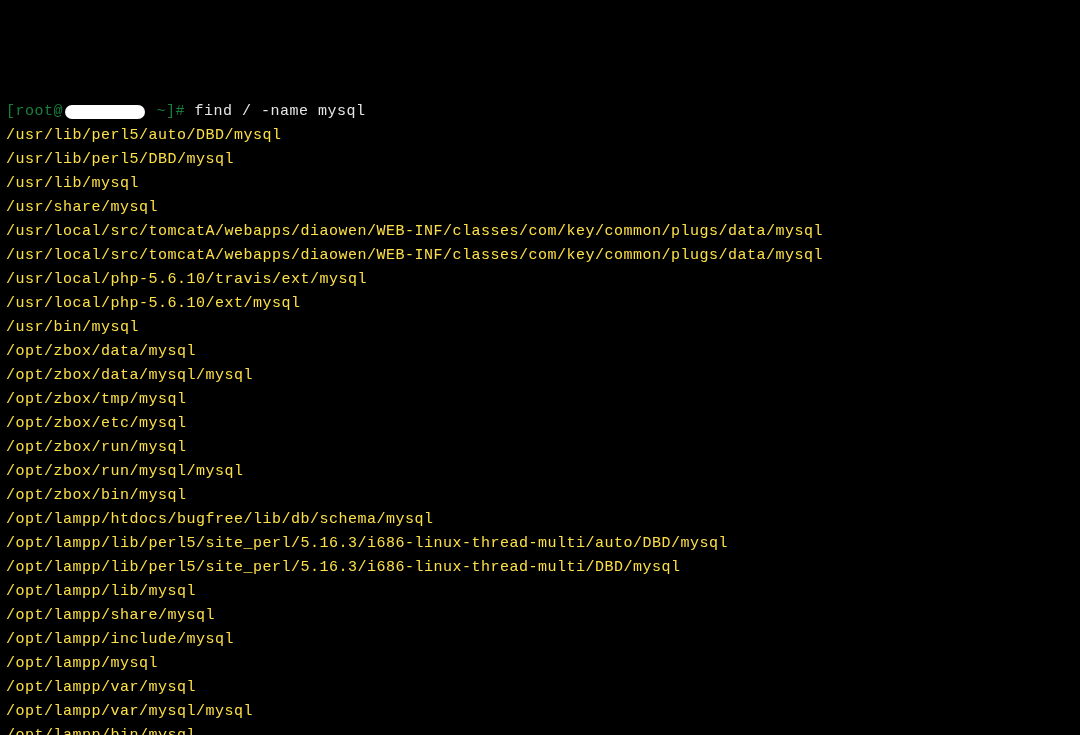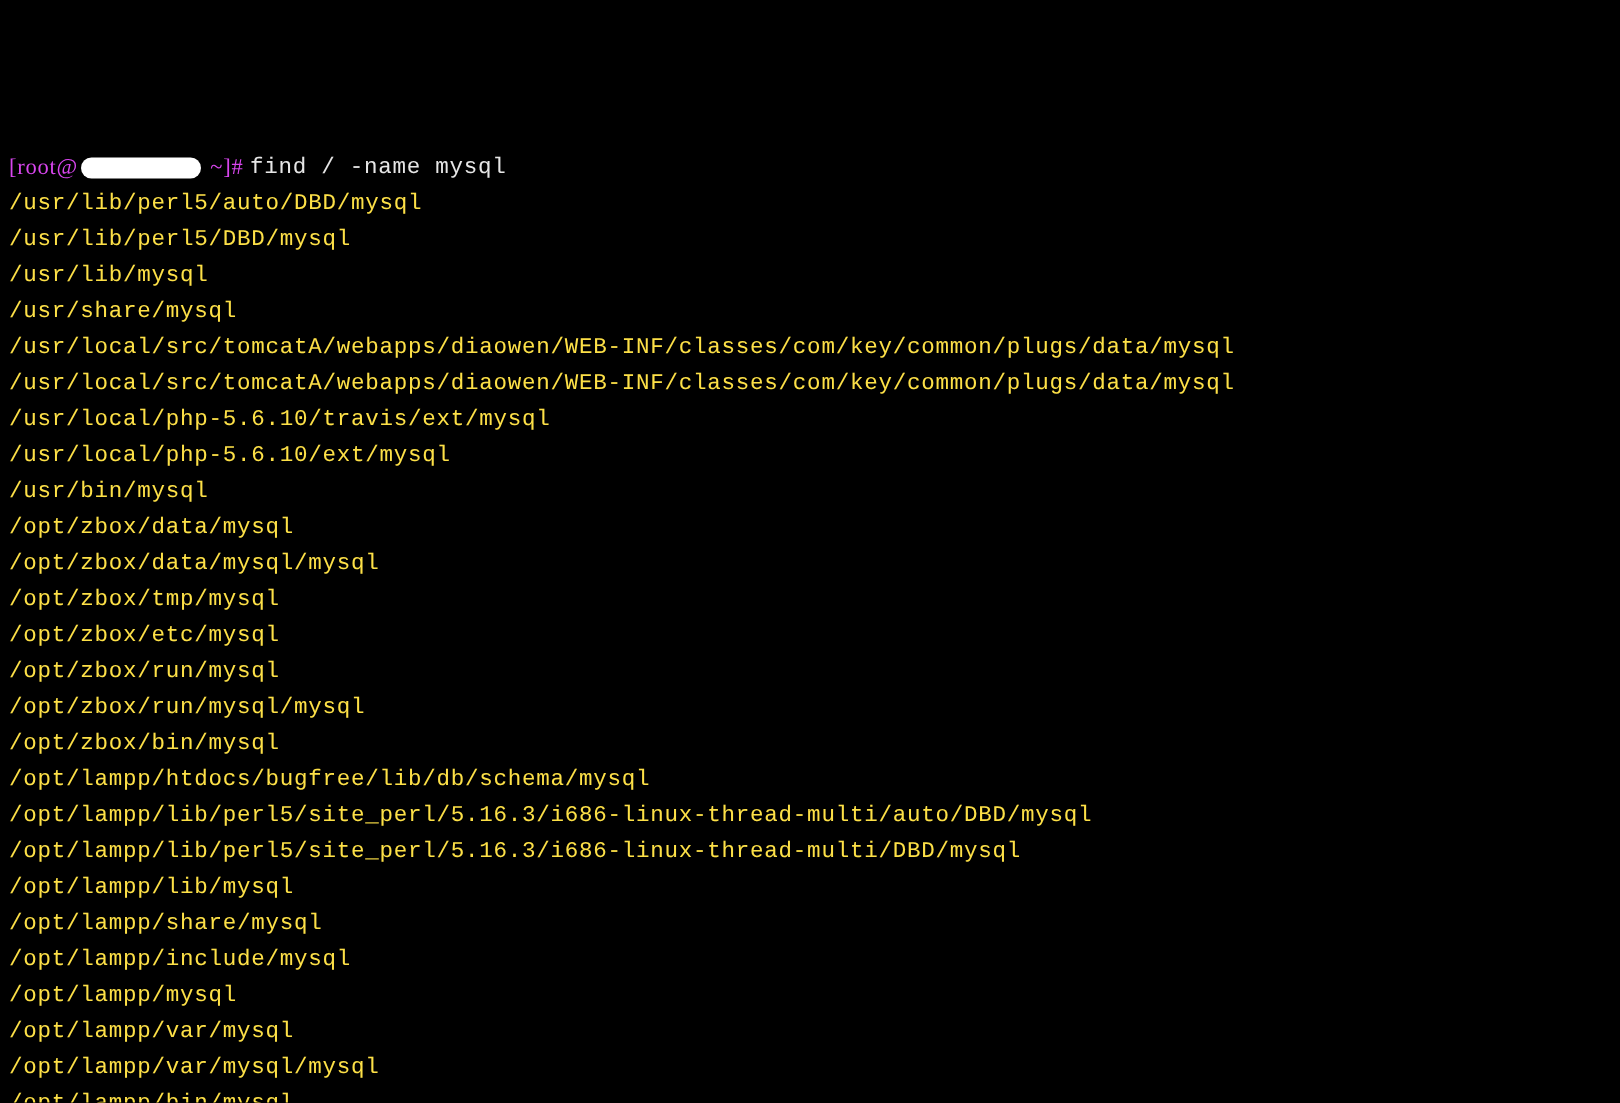--- a/index.html
+++ b/index.html
@@ -21,22 +21,21 @@
       letter-spacing: 0.5px;
     }
     .terminal {
       display: block;
     }
     .prompt-line {
       display: flex;
       align-items: center;
     }
     .prompt-prefix {
-      color: #d946ef;
-      font-family: Liberation Serif, serif;
+      color: #15803d;
     }
     .redacted {
       display: inline-block;
       background-color: #ffffff;
       width: 80px;
       height: 14px;
       border-radius: 7px;
       vertical-align: middle;
       margin: 0 2px;
     }

